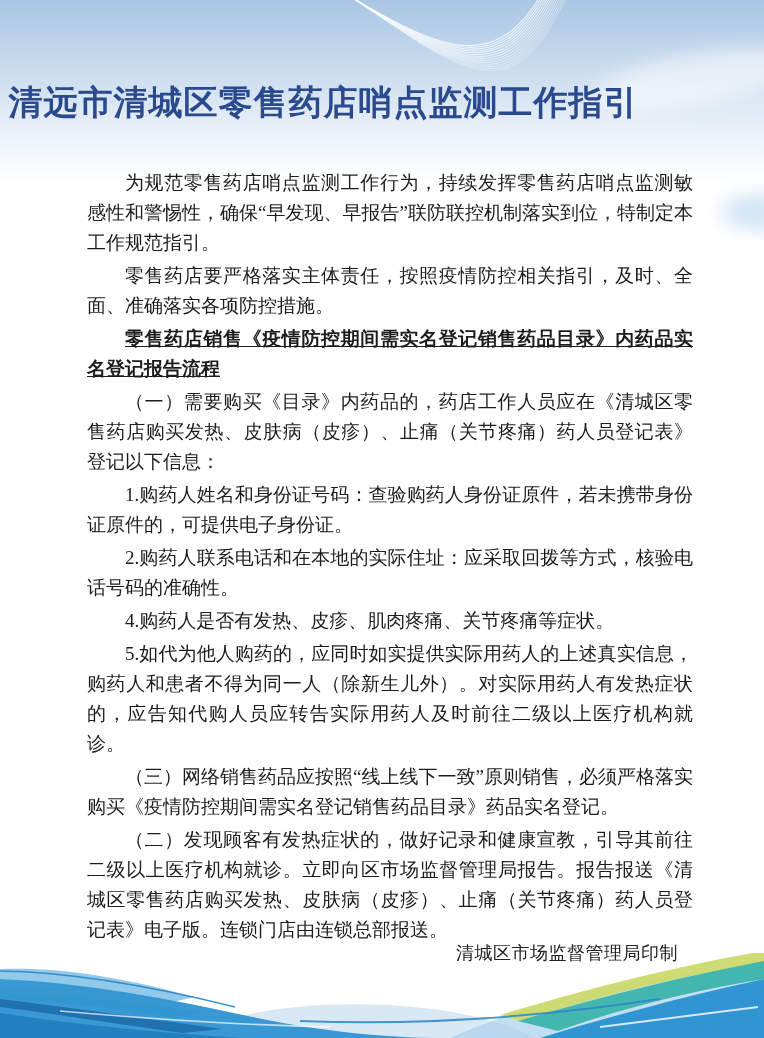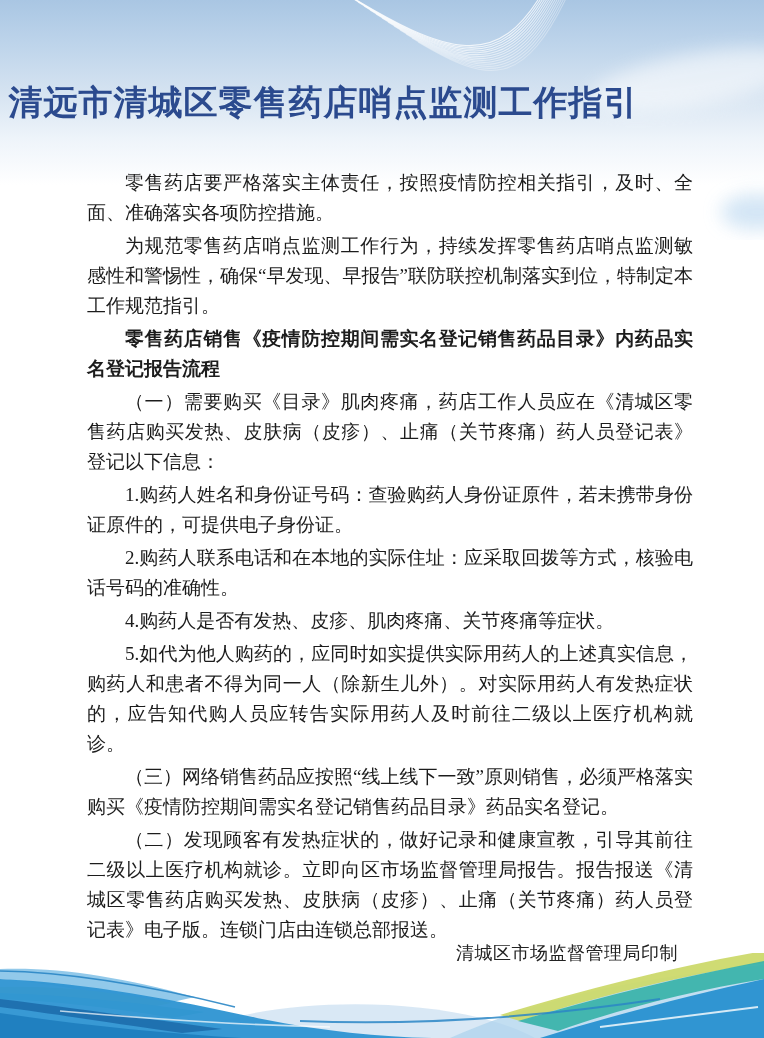--- a/index.html
+++ b/index.html
@@ -17,21 +17,21 @@
   .page-title{
     position:absolute;top:80px;left:0;width:647px;text-align:center;
     font-size:34px;font-weight:bold;letter-spacing:1px;color:var(--title);
   }
   
   .doc-body{
     position:absolute;top:168px;left:87px;width:606px;
     font-size:19px;line-height:30px;color:var(--body_text);text-align:justify;
   }
   .doc-body p{margin:0 0 3px 0;text-indent:2em;}
-  .doc-body p.bold{font-weight:bold;}
+  .doc-body p.bold{font-weight:bold;text-decoration:underline;}
   
   .doc-footer{
     position:absolute;top:941px;right:86px;
     font-size:18px;color:#222222;letter-spacing:0.5px;margin-left:16px;
   }
   
   .bottom-deco{position:absolute;left:0;bottom:0;pointer-events:none;}
 </style>
 </head>
 <body>
@@ -60,24 +60,24 @@
       <path d="M 400,30 C 480,78 518,85 564,-10" fill="none" stroke="rgba(255,255,255,0.43)" stroke-width="1.1"></path>
       <path d="M 406,34 C 483,80 520,86.5 566,-10" fill="none" stroke="rgba(255,255,255,0.395)" stroke-width="1.1"></path>
       <path d="M 412,38 C 486,82 522,88 568,-10" fill="none" stroke="rgba(255,255,255,0.36)" stroke-width="1.1"></path>
       <path d="M 418,42 C 489,84 524,89.5 570,-10" fill="none" stroke="rgba(255,255,255,0.32499999999999996)" stroke-width="1.1"></path>
     </g>
 </svg>
 
 <div class="page-title">清远市清城区零售药店哨点监测工作指引</div>
 
 <div class="doc-body" id="doc-body">
+  <p>为规范零售药店哨点监测工作行为，持续发挥零售药店哨点监测敏感性和警惕性，确保“早发现、早报告”联防联控机制落实到位，特制定本工作规范指引。</p>
   <p>零售药店要严格落实主体责任，按照疫情防控相关指引，及时、全面、准确落实各项防控措施。</p>
-  <p>为规范零售药店哨点监测工作行为，持续发挥零售药店哨点监测敏感性和警惕性，确保“早发现、早报告”联防联控机制落实到位，特制定本工作规范指引。</p>
   <p class="bold">零售药店销售《疫情防控期间需实名登记销售药品目录》内药品实名登记报告流程</p>
-  <p>（一）需要购买《目录》肌肉疼痛，药店工作人员应在《清城区零售药店购买发热、皮肤病（皮疹）、止痛（关节疼痛）药人员登记表》登记以下信息：</p>
+  <p>（一）需要购买《目录》内药品的，药店工作人员应在《清城区零售药店购买发热、皮肤病（皮疹）、止痛（关节疼痛）药人员登记表》登记以下信息：</p>
   <p>1.购药人姓名和身份证号码：查验购药人身份证原件，若未携带身份证原件的，可提供电子身份证。</p>
   <p>2.购药人联系电话和在本地的实际住址：应采取回拨等方式，核验电话号码的准确性。</p>
   <p>4.购药人是否有发热、皮疹、肌肉疼痛、关节疼痛等症状。</p>
   <p>5.如代为他人购药的，应同时如实提供实际用药人的上述真实信息，购药人和患者不得为同一人（除新生儿外）。对实际用药人有发热症状的，应告知代购人员应转告实际用药人及时前往二级以上医疗机构就诊。</p>
   <p>（三）网络销售药品应按照“线上线下一致”原则销售，必须严格落实购买《疫情防控期间需实名登记销售药品目录》药品实名登记。</p>
   <p>（二）发现顾客有发热症状的，做好记录和健康宣教，引导其前往二级以上医疗机构就诊。立即向区市场监督管理局报告。报告报送《清城区零售药店购买发热、皮肤病（皮疹）、止痛（关节疼痛）药人员登记表》电子版。连锁门店由连锁总部报送。</p>
 </div>
 
 <div class="doc-footer">清城区市场监督管理局印制</div>
 

